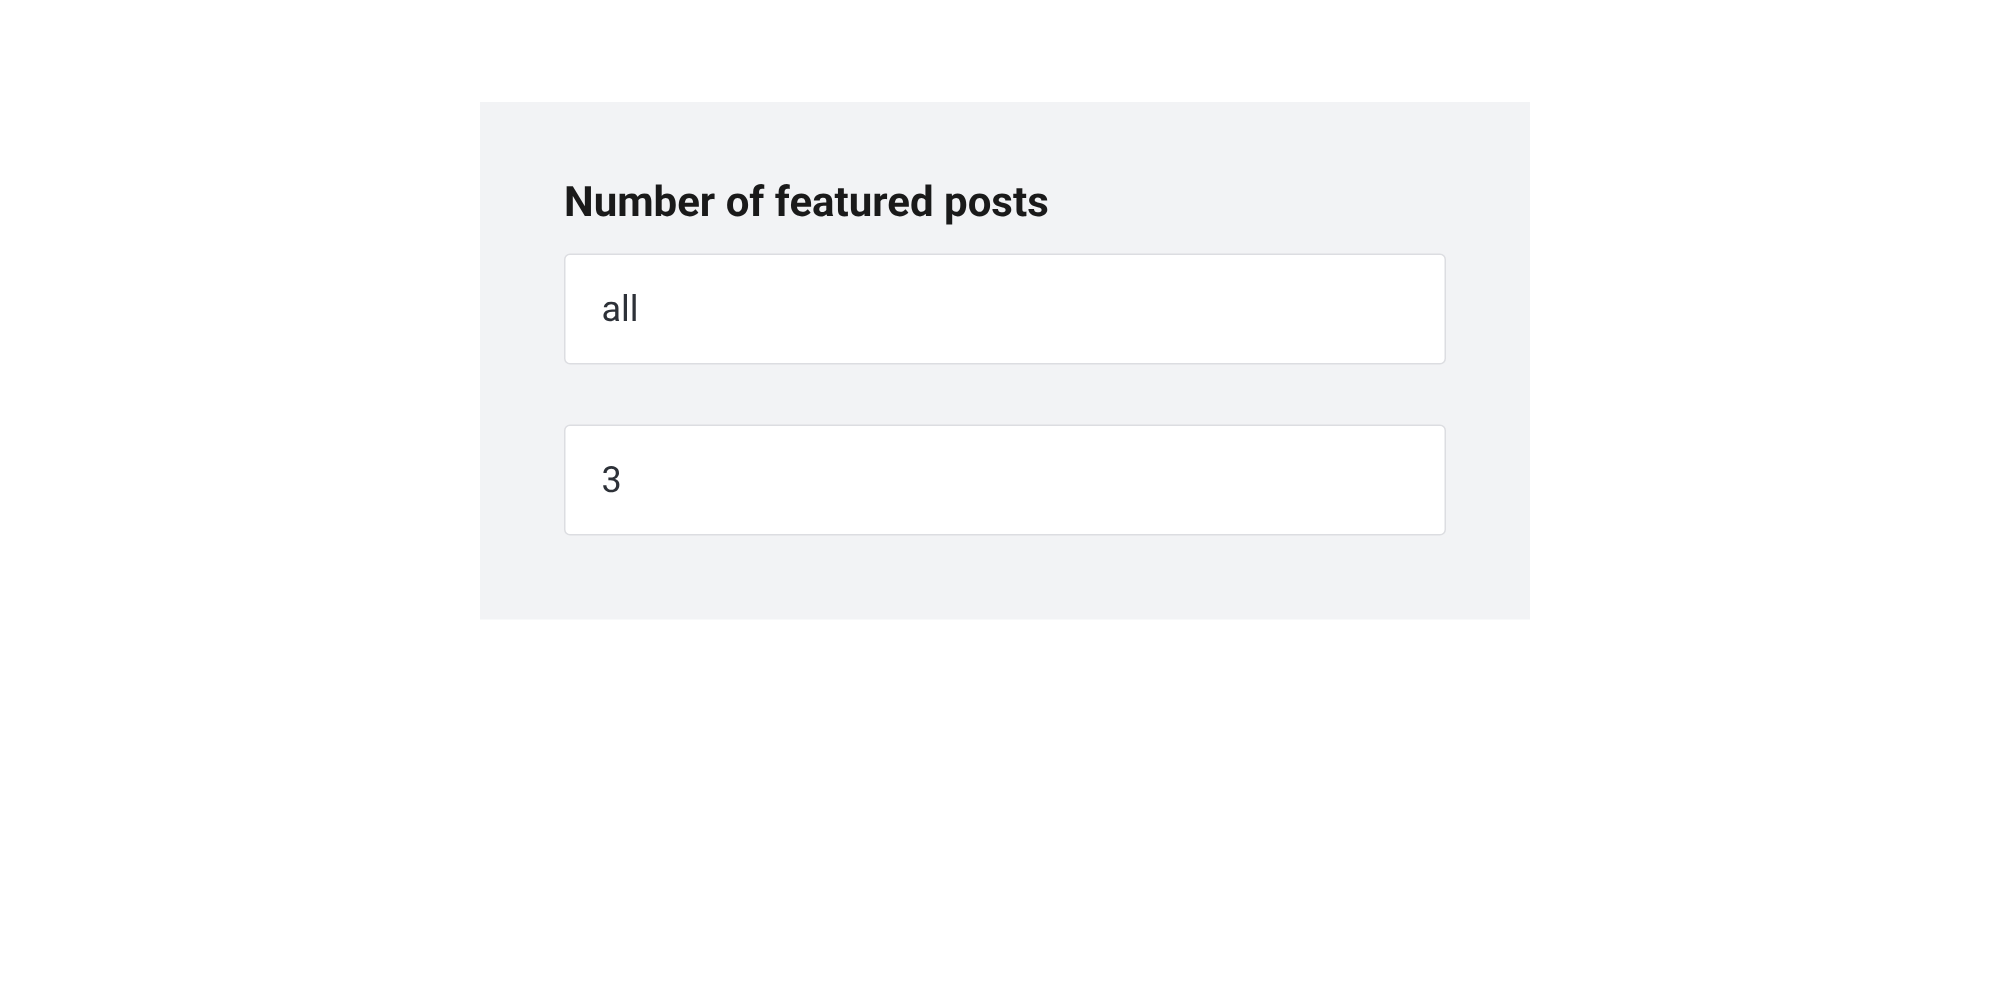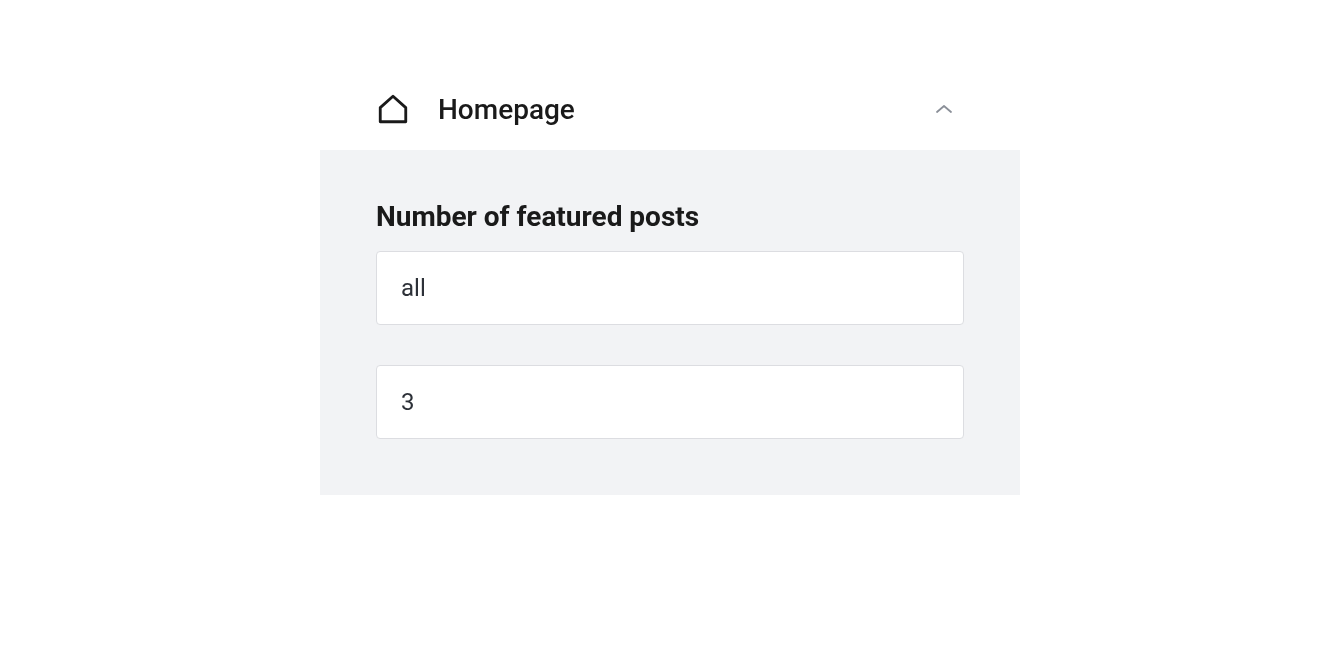--- a/index.html
+++ b/index.html
@@ -92,33 +92,20 @@
       color: #2d3138;
       padding: 6px 24px;
       font-family: inherit;
       outline: none;
     }
   </style>
 </head>
 <body>
 
 <div class="panel">
-  <div class="panel-header">
-    <span class="home-icon">
-      <svg viewBox="0 0 24 24">
-        <path d="M3 11 L12 3 L21 11 L21 21 L3 21 Z" stroke-linejoin="round" stroke-linecap="round"></path>
-      </svg>
-    </span>
-    <span class="panel-title">Homepage</span>
-    <span class="chevron">
-      <svg viewBox="0 0 18 10">
-        <path d="M2 8 L9 2 L16 8" stroke-linecap="round" stroke-linejoin="round"></path>
-      </svg>
-    </span>
-  </div>
   <div class="panel-body">
     <div class="field-group">
       <label class="field-label">Number of featured posts</label>
       <input type="text" class="field-input" value="all" style="">
     </div>
     <div class="field-group">
       <input type="text" class="field-input" value="3" style="">
     </div>
   </div>
 </div>

